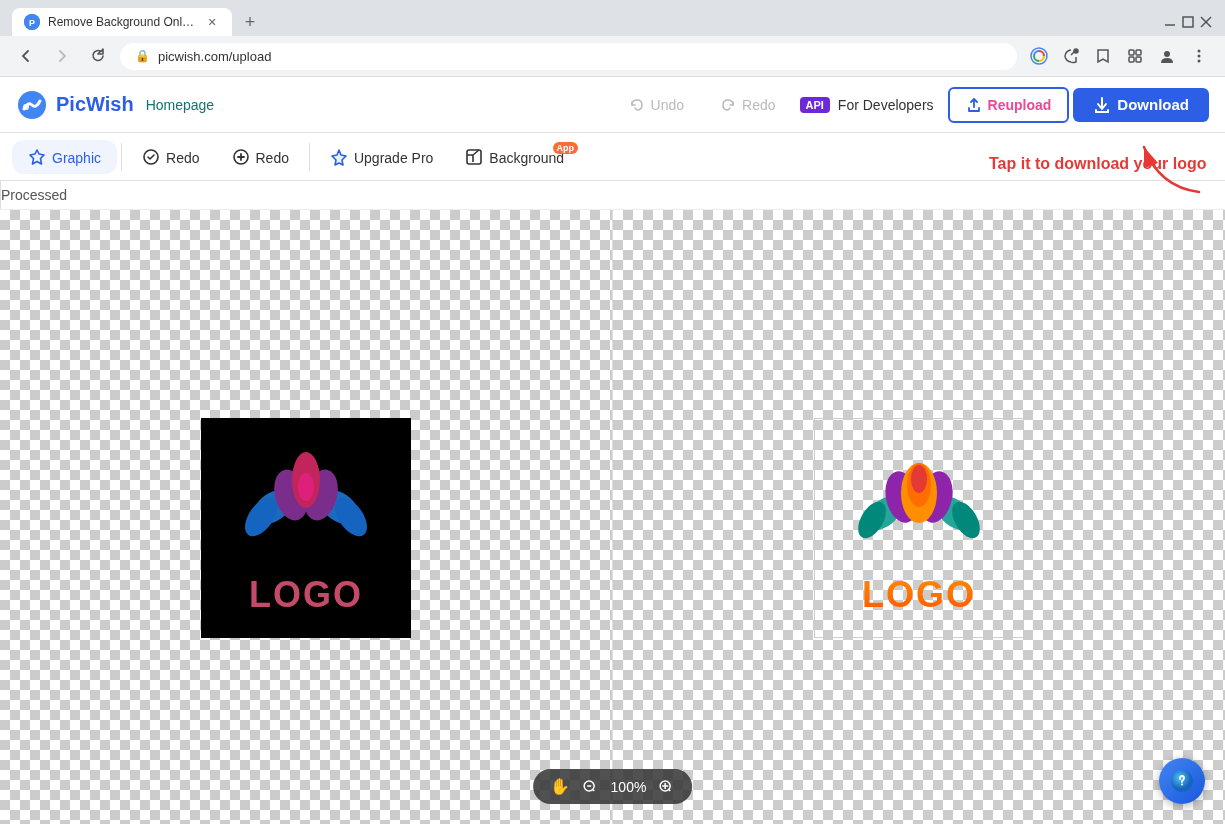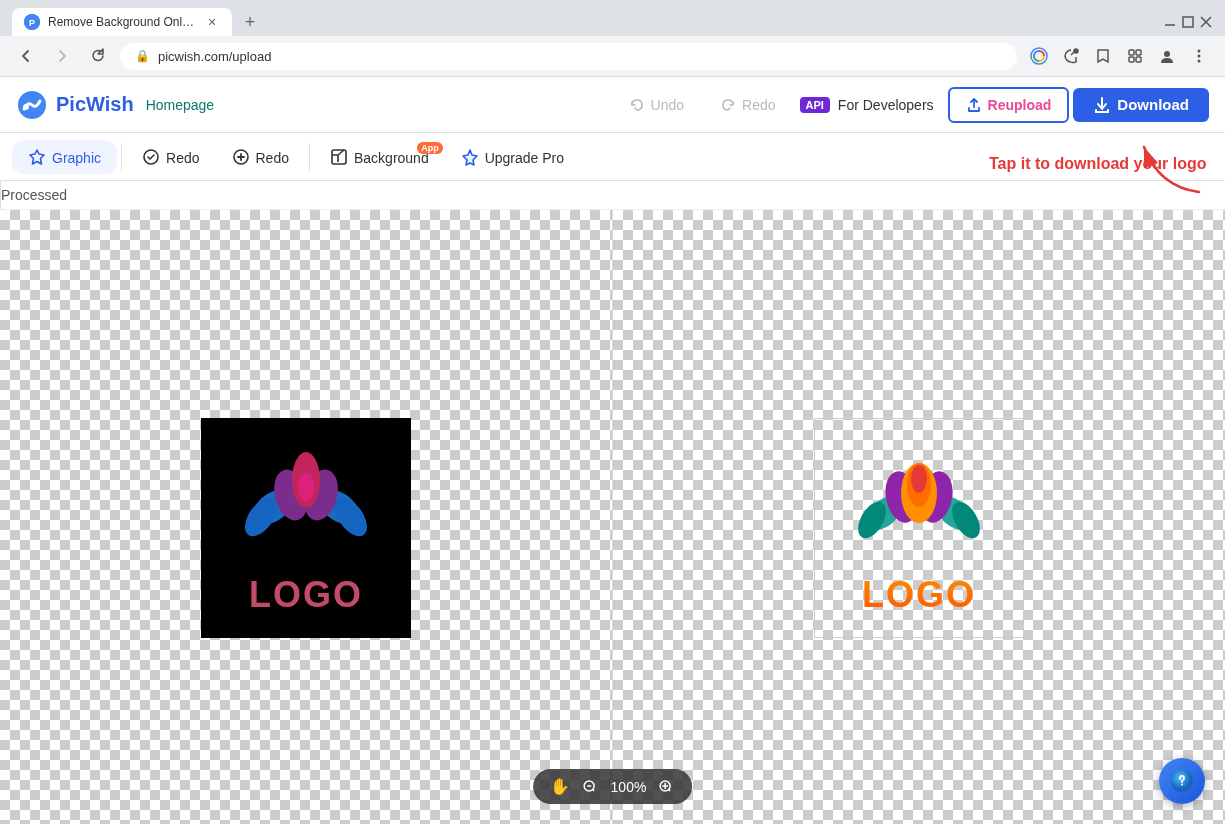--- a/index.html
+++ b/index.html
@@ -314,33 +314,33 @@
       <span>Redo</span>
     </div>
     <div class="tool-btn">
       <svg width="18" height="18" viewBox="0 0 18 18" fill="none" stroke="#333" stroke-width="1.6">
           <circle cx="9" cy="9" r="7"></circle>
           <path d="M6 9 H12 M9 6 V12" stroke-linecap="round" stroke-width="1.8"></path>
         </svg>
       <span>Redo</span>
     </div>
     <div class="tool-divider"></div>
+    <div class="tool-btn">
+      <svg width="18" height="18" viewBox="0 0 18 18" fill="none" stroke="#2c5fe6" stroke-width="1.6">
+          <path d="M9 2 L11 7 L16 8 L12 12 L13 17 L9 15 L5 17 L6 12 L2 8 L7 7 Z" stroke-linejoin="round" fill="#e8f0fe"></path>
+        </svg>
+      <span>Upgrade Pro</span>
+    </div>
     <div class="tool-btn" style="position:relative;">
       <svg width="18" height="18" viewBox="0 0 18 18" fill="none" stroke="#333" stroke-width="1.6">
           <rect x="2" y="2" width="14" height="14" rx="2"></rect>
           <path d="M2 7 L8 7 L8 14 M8 7 L14 2"></path>
         </svg>
       <span>Background</span>
       <span class="app-badge">App</span>
-    </div>
-    <div class="tool-btn">
-      <svg width="18" height="18" viewBox="0 0 18 18" fill="none" stroke="#2c5fe6" stroke-width="1.6">
-          <path d="M9 2 L11 7 L16 8 L12 12 L13 17 L9 15 L5 17 L6 12 L2 8 L7 7 Z" stroke-linejoin="round" fill="#e8f0fe"></path>
-        </svg>
-      <span>Upgrade Pro</span>
     </div>
   </div>
 
   <div style="display:flex; flex-direction:column; height: calc(824px - 56px - 48px - 56px);">
     <div style="display:flex; background:#fff; border-bottom:1px solid #eee;">
       <div style="width:1px; background:#ddd;"></div>
       <div style="flex:1; padding:6px 0; font-size:14px; color:#555;">Processed</div>
     </div>
     <div style="display:flex; flex:1; overflow:hidden;">
 

